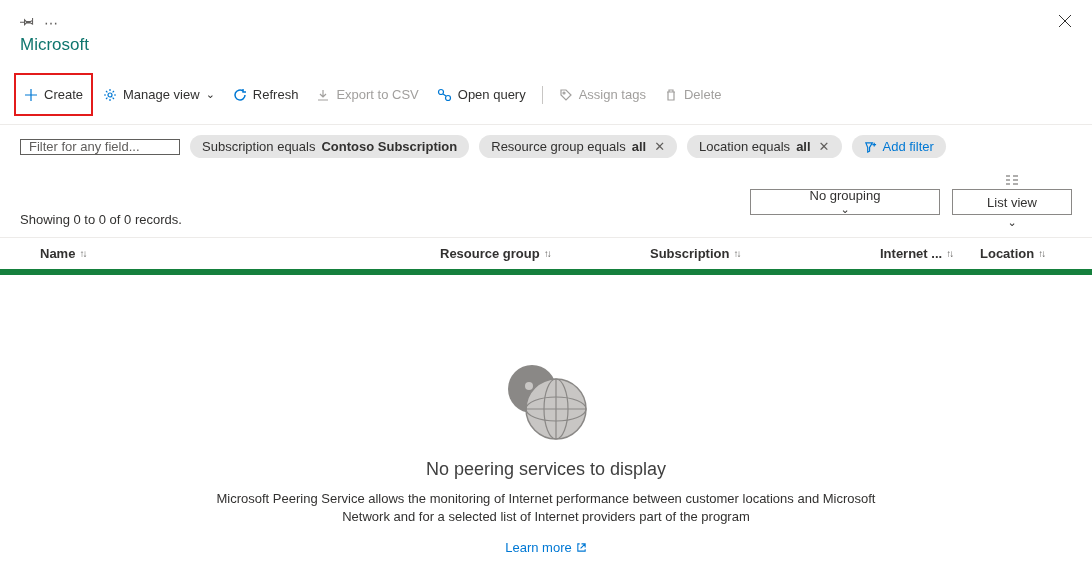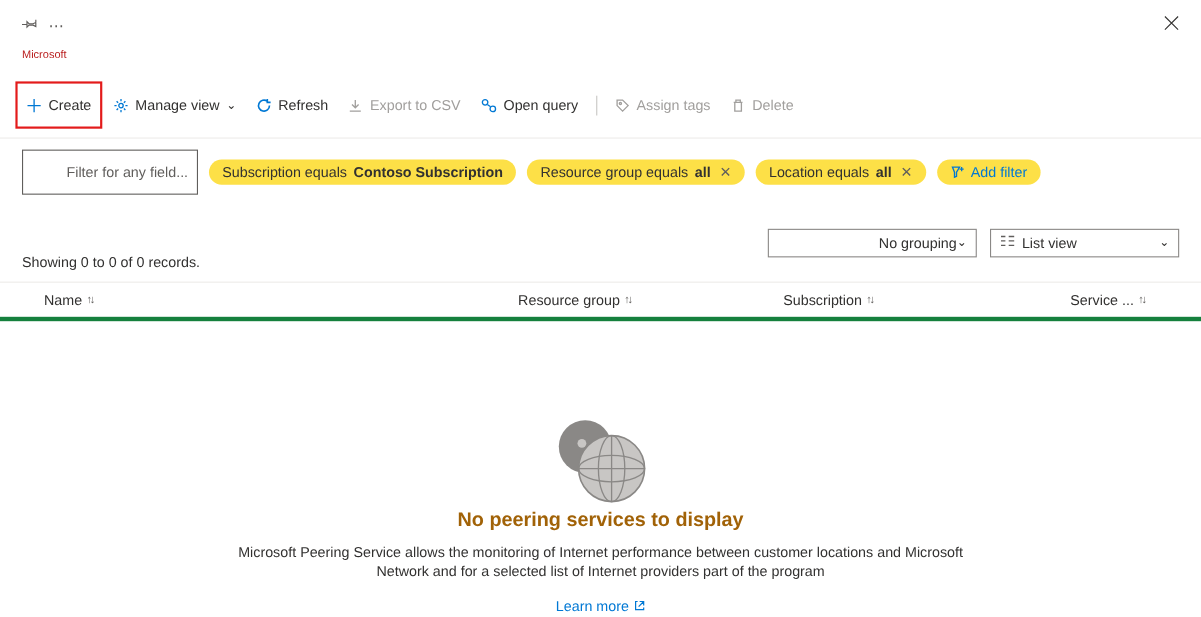--- a/index.html
+++ b/index.html
@@ -10,85 +10,84 @@
     background: #fff;
     width: 1092px;
     height: 561px;
     overflow: hidden;
   }
   .header { padding: 14px 20px 6px 20px; position: relative; }
   .title-row { display: flex; align-items: center; gap: 10px; }
   .title { font-size: 26px; font-weight: 600; color: #323130; }
   .pin-icon, .more-icon { color: #605e5c; cursor: pointer; font-size: 14px; }
   .close-icon { position: absolute; right: 20px; top: 14px; color: #323130; cursor: pointer; }
-  .subtitle { font-size: 10px; color: #b91c1c; margin-top: 14px; }
+  .subtitle { font-size: 17px; color: #0f766e; margin-top: 4px; }
   .toolbar {
     display: flex; align-items: center; gap: 2px;
     padding: 12px 14px 8px 14px;
     border-bottom: 1px solid #edebe9;
   }
   .tb-btn {
     display: flex; align-items: center; gap: 6px;
     padding: 4px 8px; cursor: pointer; color: #323130;
     font-size: 13px;
   }
   .tb-btn.highlighted { border: 2px solid #e31b1b; padding: 12px 8px; }
   .tb-btn.disabled { color: #a19f9d; cursor: default; }
   .tb-btn svg { flex-shrink: 0; }
   .blue-ico { color: #0078d4; }
   .tb-sep { width: 1px; height: 18px; background: #c8c6c4; margin: 0 6px; }
   .filters-row {
     display: flex; align-items: center; gap: 10px;
     padding: 10px 20px 8px 20px;
   }
   .filter-input {
-    width: 160px; height: 41px; border: 1px solid #605e5c;
+    width: 160px; height: 16px; border: 1px solid #605e5c;
     padding: 0 8px; font-size: 13px; color: #323130;
     font-family: inherit;
-    text-align: right;
   }
   .filter-input::placeholder { color: #605e5c; }
   .pill {
-    display: inline-flex; align-items: center; gap: 6px;
-    background: #fde047; border-radius: 14px;
+    display: inline-flex; align-items: flex-end; gap: 6px;
+    background: #e5e5e5; border-radius: 14px;
     padding: 4px 12px; font-size: 13px; color: #323130;
     cursor: pointer;
   }
   .pill .bold { font-weight: 600; }
   .pill .x { color: #605e5c; font-size: 13px; cursor: pointer; margin-left: 2px; }
   .add-filter { color: #0078d4; }
   .status-row {
     display: flex; align-items: center; justify-content: space-between;
     padding: 10px 20px 10px 20px;
   }
   .status-text { font-size: 13px; color: #323130; margin-top: 36px; }
   .status-right { display: flex; gap: 12px; }
   .select-box {
-    display: flex; align-items: center; justify-content: flex-end;
+    display: flex; align-items: center; justify-content: center;
     border: 1px solid #8a8886; height: 26px; padding: 0 8px;
-    font-size: 13px; cursor: pointer; background: #fff;
+    font-size: 13px; cursor: pointer; background: #fff; flex-direction: column;
   }
   .select-grouping { width: 190px; }
-  .select-view { width: 172px; gap: 6px; }
+  .select-view { width: 120px; gap: 6px; }
   .table-header {
-    display: flex; border-top: 1px solid #edebe9; border-bottom: 4px solid #15803d;
-    padding: 8px 20px; font-size: 13px; font-weight: 400; gap: 31px;
+    display: flex; border-top: 1px solid #edebe9; border-bottom: 6px solid #15803d;
+    padding: 8px 20px; font-size: 13px; font-weight: 700;
   }
   .th { display: flex; align-items: center; gap: 4px; cursor: pointer; }
   .th-name { flex: 0 0 420px; padding-left: 20px; }
   .th-rg { flex: 0 0 210px; text-align: center; }
   .th-sub { flex: 0 0 230px; }
   .th-svc { flex: 0 0 100px; }
   .th-loc { flex: 1; }
   .sort-arrows { color: #605e5c; font-size: 10px; letter-spacing: -2px; }
   .empty-state {
     display: flex; flex-direction: column; align-items: center;
     padding-top: 80px; text-align: center;
   }
-  .empty-title { font-size: 18px; font-weight: 700; color: #a16207; }
+  .empty-title { font-size: 18px; font-weight: 400; margin-top: 14px; color: #404040; }
   .empty-desc { font-size: 13px; color: #323130; max-width: 680px; margin-top: 10px; line-height: 1.4; }
   .primary-btn {
     background: #0078d4; color: #fff; border: none;
     padding: 7px 14px; font-size: 13px; cursor: pointer;
     margin-top: 18px; font-family: inherit;
   }
   .learn-link { color: #0078d4; font-size: 13px; margin-top: 14px; cursor: pointer; display: flex; align-items: center; gap: 4px; }
   .chev { font-size: 11px; }
 </style>
 </head>
@@ -214,21 +213,21 @@
   </div>
   <div class="th th-rg">
     <span>Resource group</span>
       <span class="sort-arrows">↑↓</span>
   </div>
   <div class="th th-sub">
     <span>Subscription</span>
       <span class="sort-arrows">↑↓</span>
   </div>
   <div class="th th-svc">
-    <span>Service ...</span>
+    <span>Internet ...</span>
       <span class="sort-arrows">↑↓</span>
   </div>
   <div class="th th-loc">
     <span>Location</span>
       <span class="sort-arrows">↑↓</span>
   </div>
 </div>
 
 <div class="empty-state">
   <svg width="100" height="90" viewBox="0 0 100 90">

